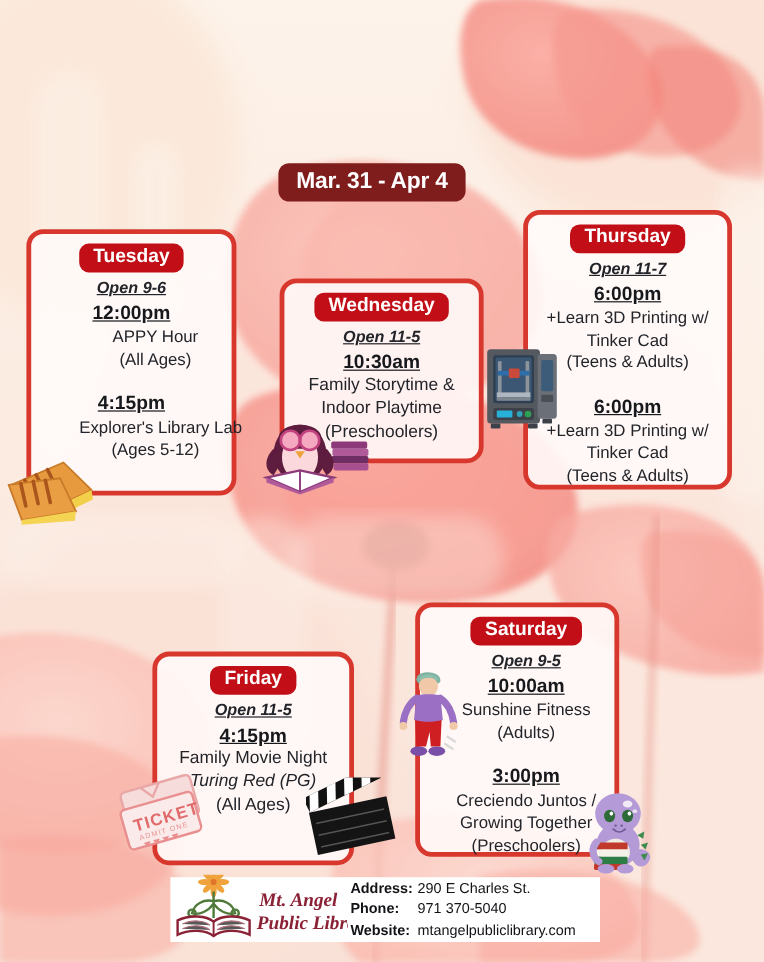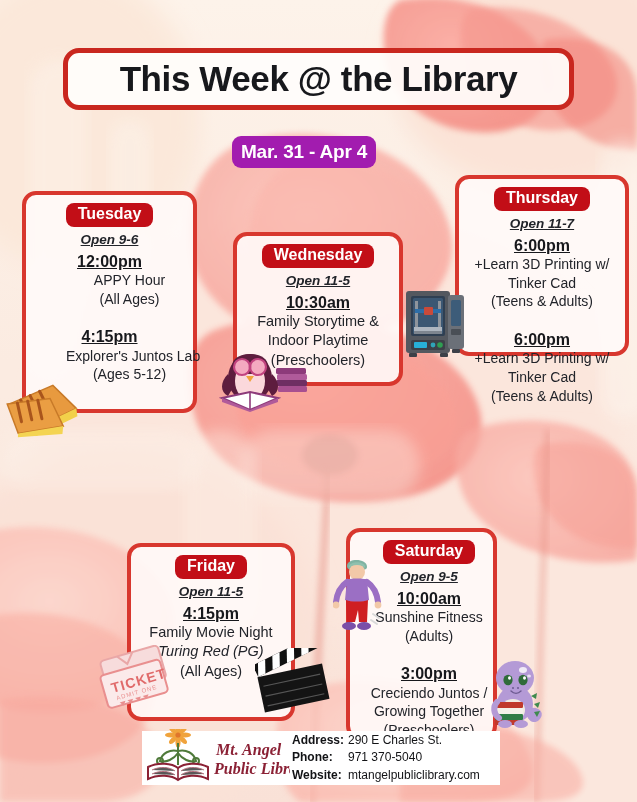--- a/index.html
+++ b/index.html
@@ -50,23 +50,23 @@
     font-weight: bold;
     color: #17181c;
     letter-spacing: -0.4px;
     white-space: nowrap;
   }
 
   #date-badge {
     position: absolute;
     left: 232px;
     top: 136px;
-    width: 144px;
+    width: 156px;
     height: 32px;
-    background: #a21caf;
+    background: #7f1d1d;
     border-radius: 9px;
     display: flex;
     align-items: center;
     justify-content: center;
   }
   #date-badge span {
     color: #ffffff;
     font-size: 19px;
     font-weight: bold;
     letter-spacing: -0.2px;
@@ -115,23 +115,23 @@
     color: #22242a;
     line-height: 1.33;
     white-space: nowrap;
   }
   .ev-line.italic { font-style: italic; }
   .ev-gap { height: 14px; }
 
   
   #card-tuesday   { left: 22px;  top: 191px; width: 175px; height: 222px; z-index: 6; }
   #card-wednesday { left: 233px; top: 232px; width: 170px; height: 154px; z-index: 5; }
-  #card-thursday  { left: 455px; top: 175px; width: 174px; height: 181px; z-index: 6; }
+  #card-thursday  { left: 436px; top: 175px; width: 174px; height: 233px; z-index: 6; }
   #card-friday    { left: 127px; top: 543px; width: 168px; height: 178px; z-index: 6; }
-  #card-saturday  { left: 346px; top: 528px; width: 151px; height: 212px; z-index: 6; padding-left: 15px; }
+  #card-saturday  { left: 346px; top: 502px; width: 170px; height: 212px; z-index: 6; padding-left: 15px; }
 
   #card-tuesday   .ev-line { font-size: 14px; margin-left: 40px; }
   #card-thursday  .ev-line { font-size: 14px; }
   #card-saturday  .ev-line { font-size: 14px; }
 
   
   #footer {
     position: absolute;
     left: 142px;
     top: 731px;
@@ -243,37 +243,34 @@
       <rect x="110" y="120" width="40" height="250" rx="20" fill="#fdf5ed" opacity="0.45" filter="url(#soft)"></rect>
       <rect x="185" y="430" width="70" height="200" rx="34" fill="#fdf0e6" opacity="0.42" filter="url(#soft)"></rect>
       <rect x="600" y="140" width="46" height="280" rx="22" fill="#fdf4ec" opacity="0.50" filter="url(#soft)"></rect>
       <rect x="240" y="430" width="180" height="70" rx="34" fill="#fcf2e9" opacity="0.35" filter="url(#soft)"></rect>
       <rect x="0" y="430" width="200" height="60" rx="28" fill="#fdf3ea" opacity="0.40" filter="url(#soft)"></rect>
 
       <rect x="0" y="0" width="637" height="802" fill="#fff4ec" opacity="0.18"></rect>
     </svg>
   </div>
 
-  <div id="title-card">
-    <div id="title-text">This Week @ the Library</div>
-  </div>
 
   <div id="date-badge">
     <span>Mar. 31 - Apr 4</span>
   </div>
 
   <div class="card" id="card-tuesday">
     <div class="day-badge">Tuesday</div>
     <div class="hours">Open 9-6</div>
     <div class="ev-time">12:00pm</div>
     <div class="ev-line">APPY Hour</div>
     <div class="ev-line">(All Ages)</div>
     <div class="ev-gap"></div>
     <div class="ev-time">4:15pm</div>
-    <div class="ev-line">Explorer's  Juntos Lab</div>
+    <div class="ev-line">Explorer's  Library Lab</div>
     <div class="ev-line">(Ages 5-12)</div>
   </div>
 
   <div class="card" id="card-wednesday">
     <div class="day-badge">Wednesday</div>
     <div class="hours">Open 11-5</div>
     <div class="ev-time">10:30am</div>
     <div class="ev-line">Family Storytime &amp;</div>
     <div class="ev-line">Indoor Playtime</div>
     <div class="ev-line">(Preschoolers)</div>

